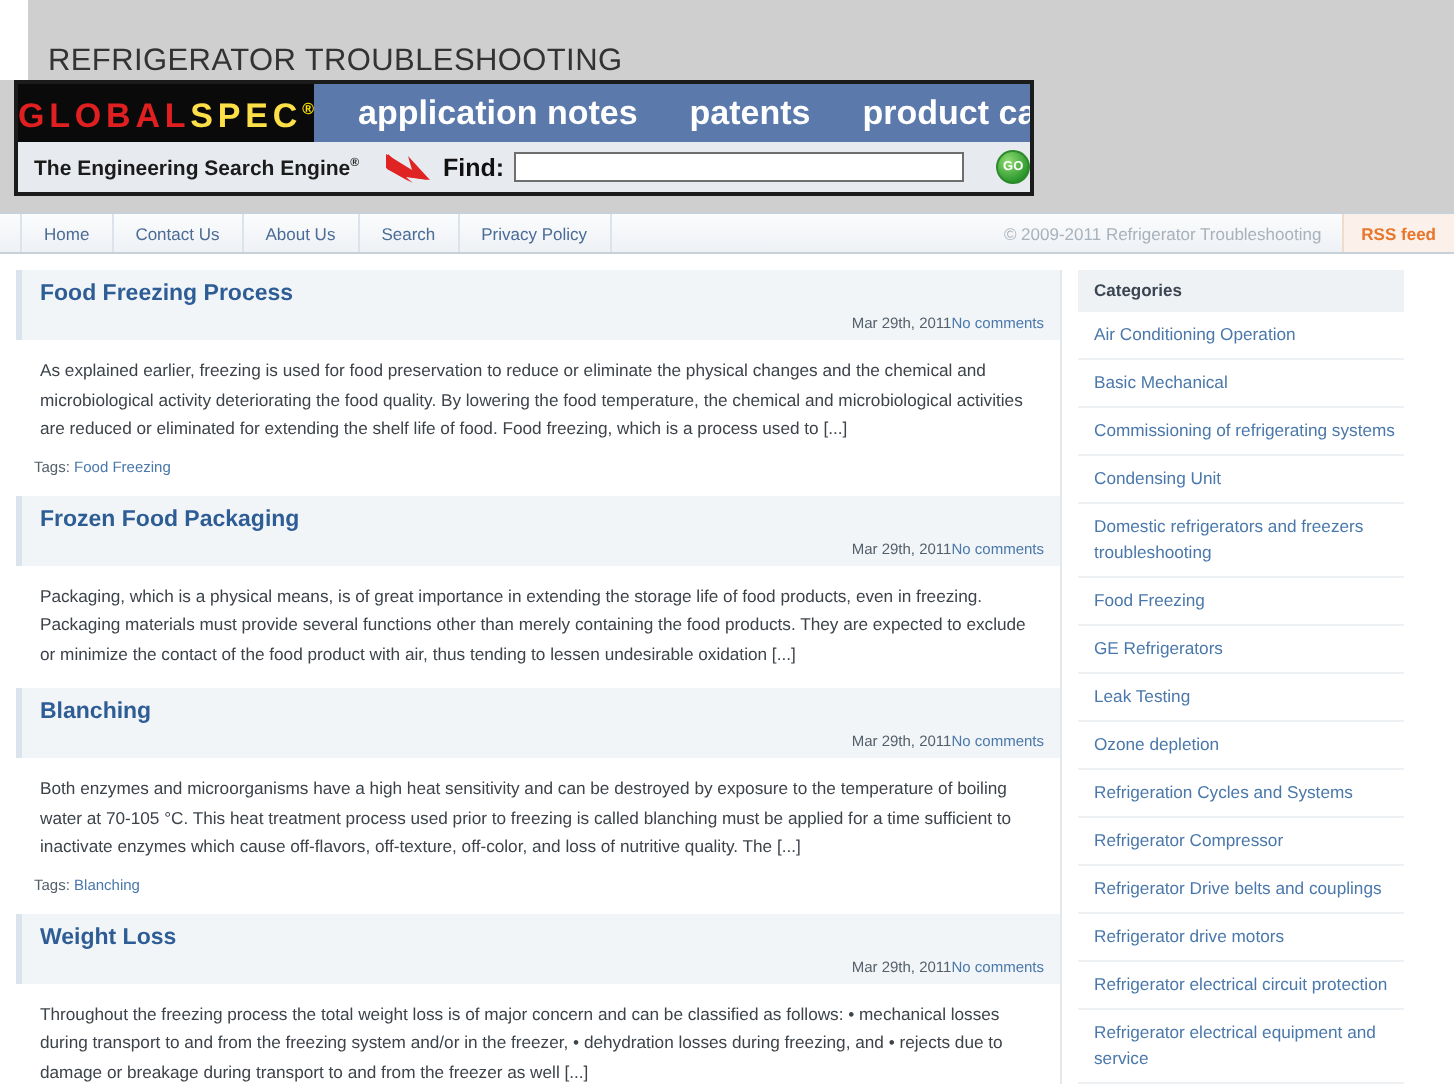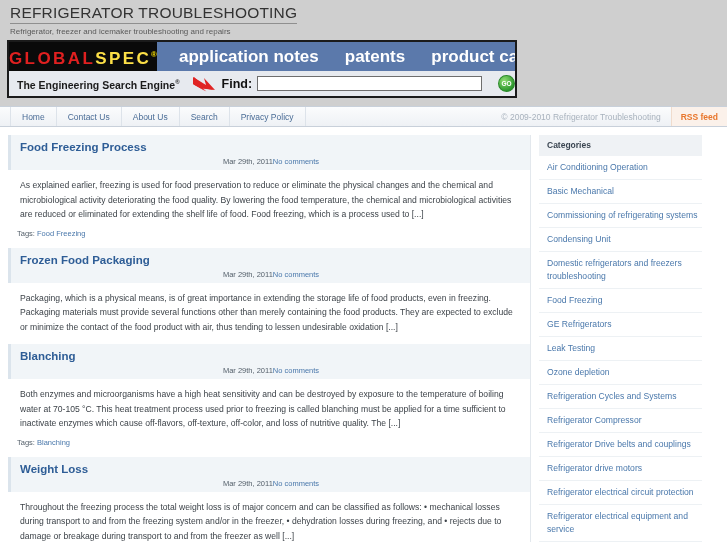--- a/index.html
+++ b/index.html
@@ -7,22 +7,23 @@
     margin: 0; padding: 0;
     width: 727px; height: 545px;
     overflow: hidden;
     background: #ffffff;
     font-family: "Liberation Sans", sans-serif;
   }
 
   
   #site-header {
     background: #cfcfcf;
-    padding: 4px 0 6px 10px;
+    padding: 22px 0 6px 10px;
     height: 40px;
+    margin-left: 14px;
   }
   #site-title {
     font-size: 15.5px;
     color: #333333;
     letter-spacing: 0.2px;
     font-weight: 400;
     border-bottom: 1px solid #8f8f8f;
     display: inline-block;
     padding-bottom: 1px;
     line-height: 18px;
@@ -197,21 +198,21 @@
   }
   .post-title {
     color: #2e5d96;
     font-size: 11.5px;
     font-weight: bold;
     line-height: 14px;
     cursor: pointer;
   }
   .post-meta {
     display: flex;
-    justify-content: center;
+    justify-content: flex-end;
     align-items: baseline;
     margin-top: 3px;
   }
   .post-date { font-size: 7.5px; color: #55606b; }
   .post-comments { font-size: 7.5px; color: #4a78ab; cursor: pointer; }
   .post-body {
     font-size: 8.6px;
     line-height: 14.5px;
     color: #3d4349;
     padding: 8px 8px 0 9px;
@@ -284,21 +285,21 @@
 
 <div id="topnav">
   <div id="nav-left">
     <div class="nav-item">Home</div>
     <div class="nav-item">Contact Us</div>
     <div class="nav-item">About Us</div>
     <div class="nav-item">Search</div>
     <div class="nav-item">Privacy Policy</div>
   </div>
   <div id="nav-right">
-    <div id="nav-copyright">© 2009-2010 Refrigerator Troubleshooting</div>
+    <div id="nav-copyright">© 2009-2011 Refrigerator Troubleshooting</div>
     <div id="nav-rss">RSS feed</div>
   </div>
 </div>
 
 <div id="page">
 
   <div id="content">
 
     <div class="post">
       <div class="post-head">

